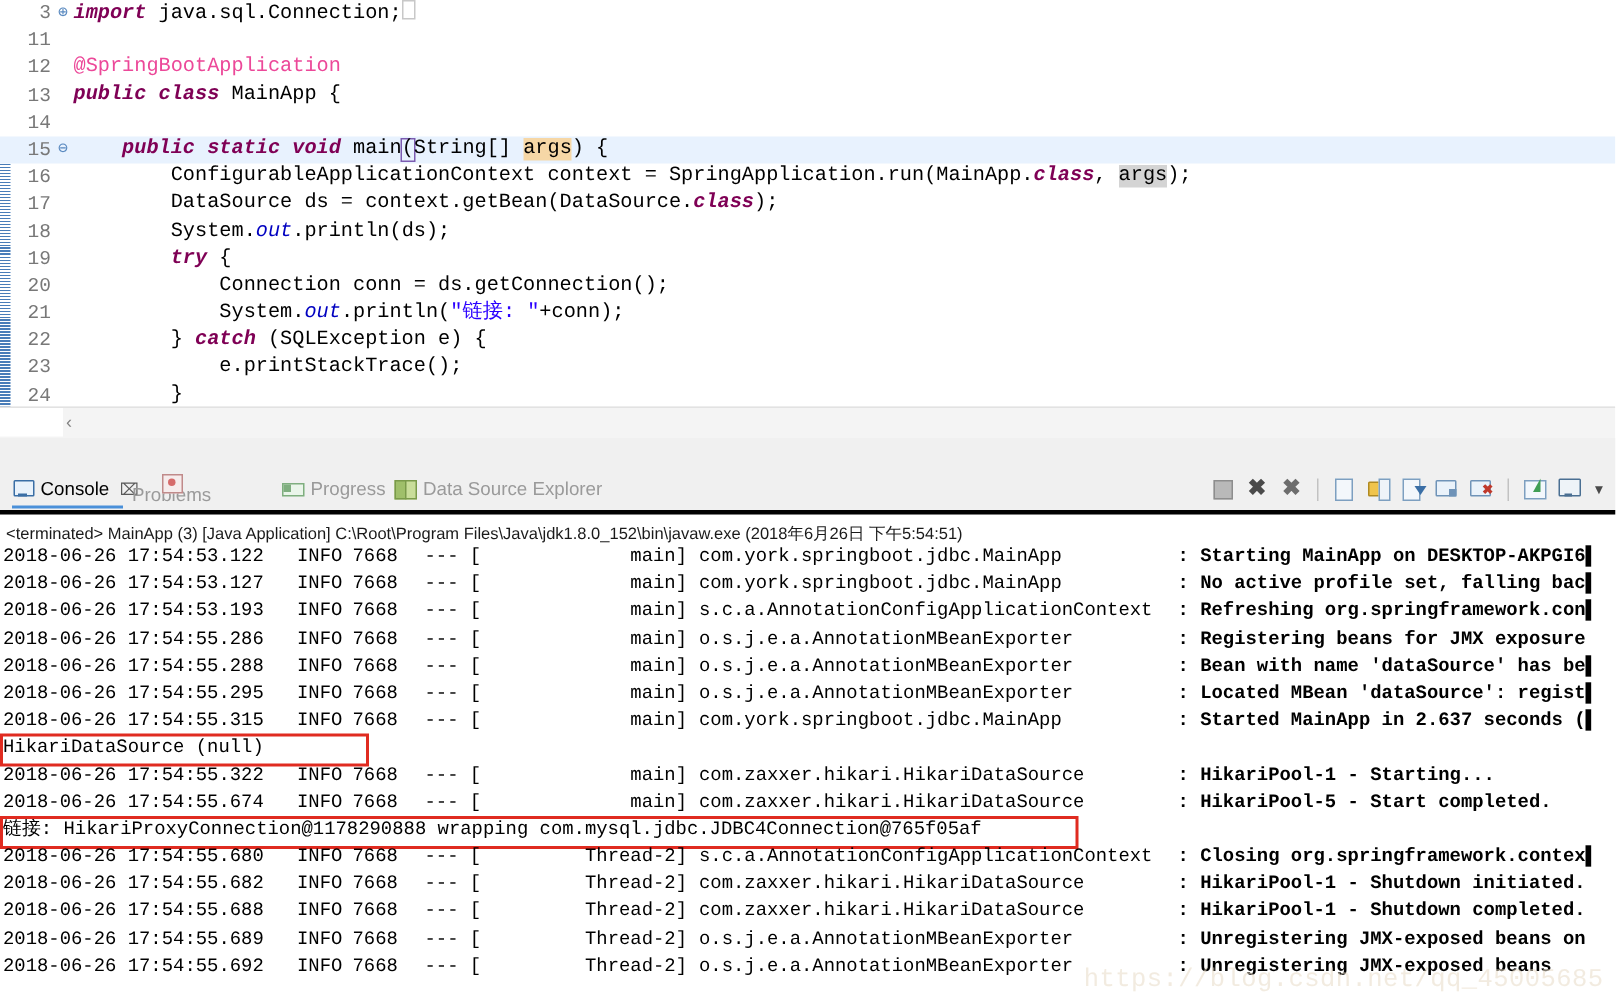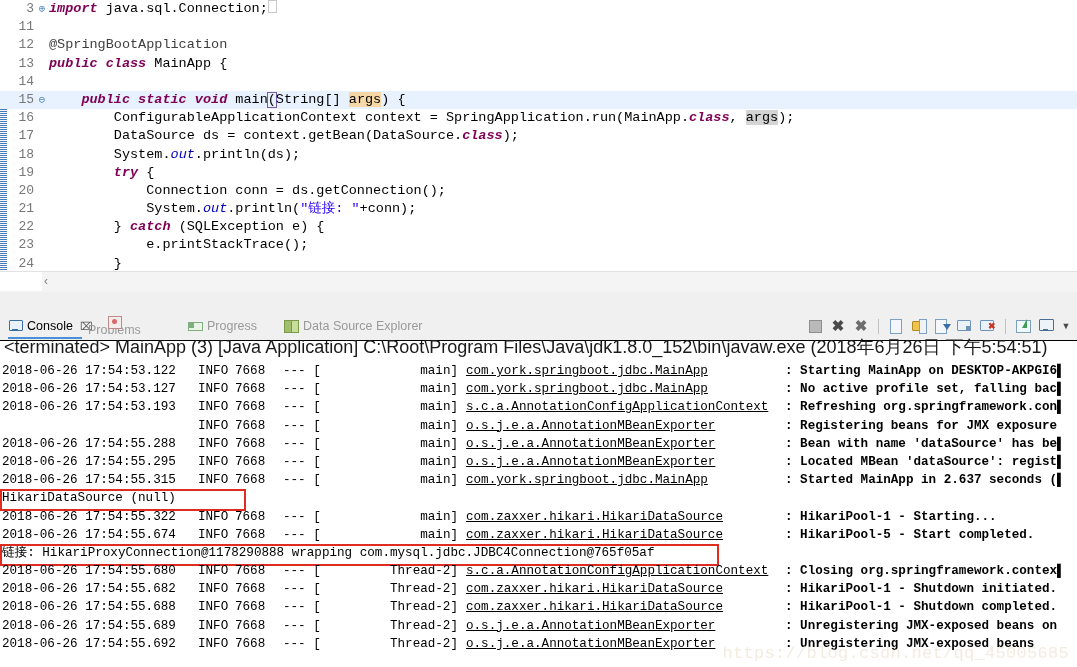--- a/index.html
+++ b/index.html
@@ -44,21 +44,21 @@
   
   .changebar{
     position:absolute;left:0;top:93px;width:7px;height:199px;
     background:repeating-linear-gradient(
       0deg,#3f76b5 0px,#3f76b5 1px,#ffffff 1px,#ffffff 2px);
     opacity:.95;
   }
 
   
   .kw{color:#7f0055;font-weight:bold;font-style:italic;}
-  .ann{color:#404040;}
+  .ann{color:#ec4899;}
   .str{color:#2a00ff;}
   .fld{color:#0000c0;font-style:italic;}
   .pln{color:#000000;}
   .occ{background:#f6d7a6;}
   .occ2{background:#d4d4d4;}
   .caretbox{
     display:inline-block;
     border:1px solid #7b5bb0;
     margin:0 -1px;
     line-height:14px;
@@ -89,21 +89,21 @@
   }
 
   
   .console{
     position:absolute;left:0;top:312px;width:1077px;height:355px;
     background:#ffffff;
   }
   .tabbar{
     position:absolute;left:0;top:0;width:1077px;height:28px;
     background:#f0f0f0;
-    border-bottom:1px solid #000000;
+    border-bottom:3px solid #000000;
   }
   .tab{
     position:absolute;top:3px;height:22px;
     display:flex;align-items:center;gap:4px;
     font-size:12.5px;
     white-space:nowrap;
   }
   .tab.active{color:#000000;font-weight:normal;}
   .tab.inactive{color:#9a9a9a;}
   .tab-underline{
@@ -184,40 +184,40 @@
     background:#f2f7fc;border:1px solid #7d9fc0;}
   .g-new:after{content:"";position:absolute;left:9px;top:3px;width:0;height:0;
     border-left:5px solid transparent;border-right:0 solid transparent;border-bottom:9px solid #3f9e55;}
   .g-mon:before{content:"";position:absolute;left:3px;top:3px;width:13px;height:10px;
     background:#eef3f8;border:1.5px solid #4a6f92;border-radius:1px;}
   .g-mon:after{content:"";position:absolute;left:7px;top:13px;width:5px;height:2px;background:#4a6f92;}
   .g-caret{color:#4a4a4a;font-size:9px;line-height:20px;text-align:center;display:block;}
 
   
   .launchline{
-    position:absolute;left:4px;top:23px;
-    font-size:18px;color:#1a1a1a;white-space:nowrap;
+    position:absolute;left:4px;top:36px;
+    font-size:11px;color:#1a1a1a;white-space:nowrap;
     font-family:"Liberation Sans",sans-serif;
   }
 
   
   .logarea{
     position:absolute;left:0;top:50px;width:1077px;height:305px;
     overflow:hidden;
     font-family:"Liberation Mono","DejaVu Sans Mono",monospace;
     font-size:12.6px;
     color:#000000;
   }
   .logrow{position:relative;height:18.2px;line-height:18.2px;white-space:pre;}
   .c-ts{position:absolute;left:2px;}
   .c-lvl{position:absolute;left:198px;}
   .c-pid{position:absolute;left:235px;}
   .c-dash{position:absolute;left:283px;}
   .c-thr{position:absolute;left:313px;width:145px;text-align:right;}
-  .c-cls{position:absolute;left:466px;text-decoration:underline;}
+  .c-cls{position:absolute;left:466px;}
   .c-msg{position:absolute;left:785px;font-weight:bold;}
   .c-plain{position:absolute;left:2px;}
 
   .redbox{
     position:absolute;
     border:2px solid #e02b20;
     pointer-events:none;
   }
   .watermark{
     position:absolute;right:8px;bottom:4px;
@@ -271,21 +271,21 @@
             <span class="close-x">⌧</span>
           </div>
           <div class="tab inactive" style="left: 88px; flex-direction: column;">
             <span class="tico ico-problems"></span>
             <span>Problems</span>
           </div>
           <div class="tab inactive" style="left: 188px;">
             <span class="tico ico-progress"></span>
             <span>Progress</span>
           </div>
-          <div class="tab inactive" style="left: 284px; align-items: center;">
+          <div class="tab inactive" style="left: 263px; align-items: center;">
             <span class="tico ico-dse"></span>
             <span>Data Source Explorer</span>
           </div>
         </div>
       <div class="tab-underline" style="left:8px;"></div>
       <div class="ctools" id="ctools">
           <div class="cbtn g-stop"></div>
           <div class="cbtn">
             <span class="g-x">✖</span>
           </div>
@@ -307,21 +307,21 @@
         </div>
     </div>
 
     <div class="launchline">&lt;terminated&gt; MainApp (3) [Java Application] C:\Root\Program Files\Java\jdk1.8.0_152\bin\javaw.exe (2018年6月26日 下午5:54:51)</div>
 
     <div class="logarea">
       <div id="logrows">
           <div class="logrow"><span class="c-ts">2018-06-26 17:54:53.122</span><span class="c-lvl">INFO</span><span class="c-pid">7668</span><span class="c-dash">--- [</span><span class="c-thr">main]</span><span class="c-cls">com.york.springboot.jdbc.MainApp</span><span class="c-msg">: Starting MainApp on DESKTOP-AKPGI6▌</span></div>
           <div class="logrow"><span class="c-ts">2018-06-26 17:54:53.127</span><span class="c-lvl">INFO</span><span class="c-pid">7668</span><span class="c-dash">--- [</span><span class="c-thr">main]</span><span class="c-cls">com.york.springboot.jdbc.MainApp</span><span class="c-msg">: No active profile set, falling bac▌</span></div>
           <div class="logrow"><span class="c-ts">2018-06-26 17:54:53.193</span><span class="c-lvl">INFO</span><span class="c-pid">7668</span><span class="c-dash">--- [</span><span class="c-thr">main]</span><span class="c-cls">s.c.a.AnnotationConfigApplicationContext</span><span class="c-msg">: Refreshing org.springframework.con▌</span></div>
-          <div class="logrow"><span class="c-lvl">INFO</span><span class="c-pid">7668</span><span class="c-dash">--- [</span><span class="c-thr">main]</span><span class="c-cls">o.s.j.e.a.AnnotationMBeanExporter</span><span class="c-msg">: Registering beans for JMX exposure</span></div>
+          <div class="logrow"><span class="c-ts">2018-06-26 17:54:55.286</span><span class="c-lvl">INFO</span><span class="c-pid">7668</span><span class="c-dash">--- [</span><span class="c-thr">main]</span><span class="c-cls">o.s.j.e.a.AnnotationMBeanExporter</span><span class="c-msg">: Registering beans for JMX exposure</span></div>
           <div class="logrow"><span class="c-ts">2018-06-26 17:54:55.288</span><span class="c-lvl">INFO</span><span class="c-pid">7668</span><span class="c-dash">--- [</span><span class="c-thr">main]</span><span class="c-cls">o.s.j.e.a.AnnotationMBeanExporter</span><span class="c-msg">: Bean with name 'dataSource' has be▌</span></div>
           <div class="logrow"><span class="c-ts">2018-06-26 17:54:55.295</span><span class="c-lvl">INFO</span><span class="c-pid">7668</span><span class="c-dash">--- [</span><span class="c-thr">main]</span><span class="c-cls">o.s.j.e.a.AnnotationMBeanExporter</span><span class="c-msg">: Located MBean 'dataSource': regist▌</span></div>
           <div class="logrow"><span class="c-ts">2018-06-26 17:54:55.315</span><span class="c-lvl">INFO</span><span class="c-pid">7668</span><span class="c-dash">--- [</span><span class="c-thr">main]</span><span class="c-cls">com.york.springboot.jdbc.MainApp</span><span class="c-msg">: Started MainApp in 2.637 seconds (▌</span></div>
           <div class="logrow"><span class="c-plain">HikariDataSource (null)</span><div class="redbox" style="left: 0px; top: 0px; width: 242px; height: 18px;"></div></div>
           <div class="logrow"><span class="c-ts">2018-06-26 17:54:55.322</span><span class="c-lvl">INFO</span><span class="c-pid">7668</span><span class="c-dash">--- [</span><span class="c-thr">main]</span><span class="c-cls">com.zaxxer.hikari.HikariDataSource</span><span class="c-msg">: HikariPool-1 - Starting...</span></div>
           <div class="logrow"><span class="c-ts">2018-06-26 17:54:55.674</span><span class="c-lvl">INFO</span><span class="c-pid">7668</span><span class="c-dash">--- [</span><span class="c-thr">main]</span><span class="c-cls">com.zaxxer.hikari.HikariDataSource</span><span class="c-msg">: HikariPool-5 - Start completed.</span></div>
           <div class="logrow"><span class="c-plain">链接: HikariProxyConnection@1178290888 wrapping com.mysql.jdbc.JDBC4Connection@765f05af</span><div class="redbox" style="left: 0px; top: 0px; width: 715px; height: 18px;"></div></div>
           <div class="logrow"><span class="c-ts">2018-06-26 17:54:55.680</span><span class="c-lvl">INFO</span><span class="c-pid">7668</span><span class="c-dash">--- [</span><span class="c-thr">Thread-2]</span><span class="c-cls">s.c.a.AnnotationConfigApplicationContext</span><span class="c-msg">: Closing org.springframework.contex▌</span></div>
           <div class="logrow"><span class="c-ts">2018-06-26 17:54:55.682</span><span class="c-lvl">INFO</span><span class="c-pid">7668</span><span class="c-dash">--- [</span><span class="c-thr">Thread-2]</span><span class="c-cls">com.zaxxer.hikari.HikariDataSource</span><span class="c-msg">: HikariPool-1 - Shutdown initiated.</span></div>
           <div class="logrow"><span class="c-ts">2018-06-26 17:54:55.688</span><span class="c-lvl">INFO</span><span class="c-pid">7668</span><span class="c-dash">--- [</span><span class="c-thr">Thread-2]</span><span class="c-cls">com.zaxxer.hikari.HikariDataSource</span><span class="c-msg">: HikariPool-1 - Shutdown completed.</span></div>

